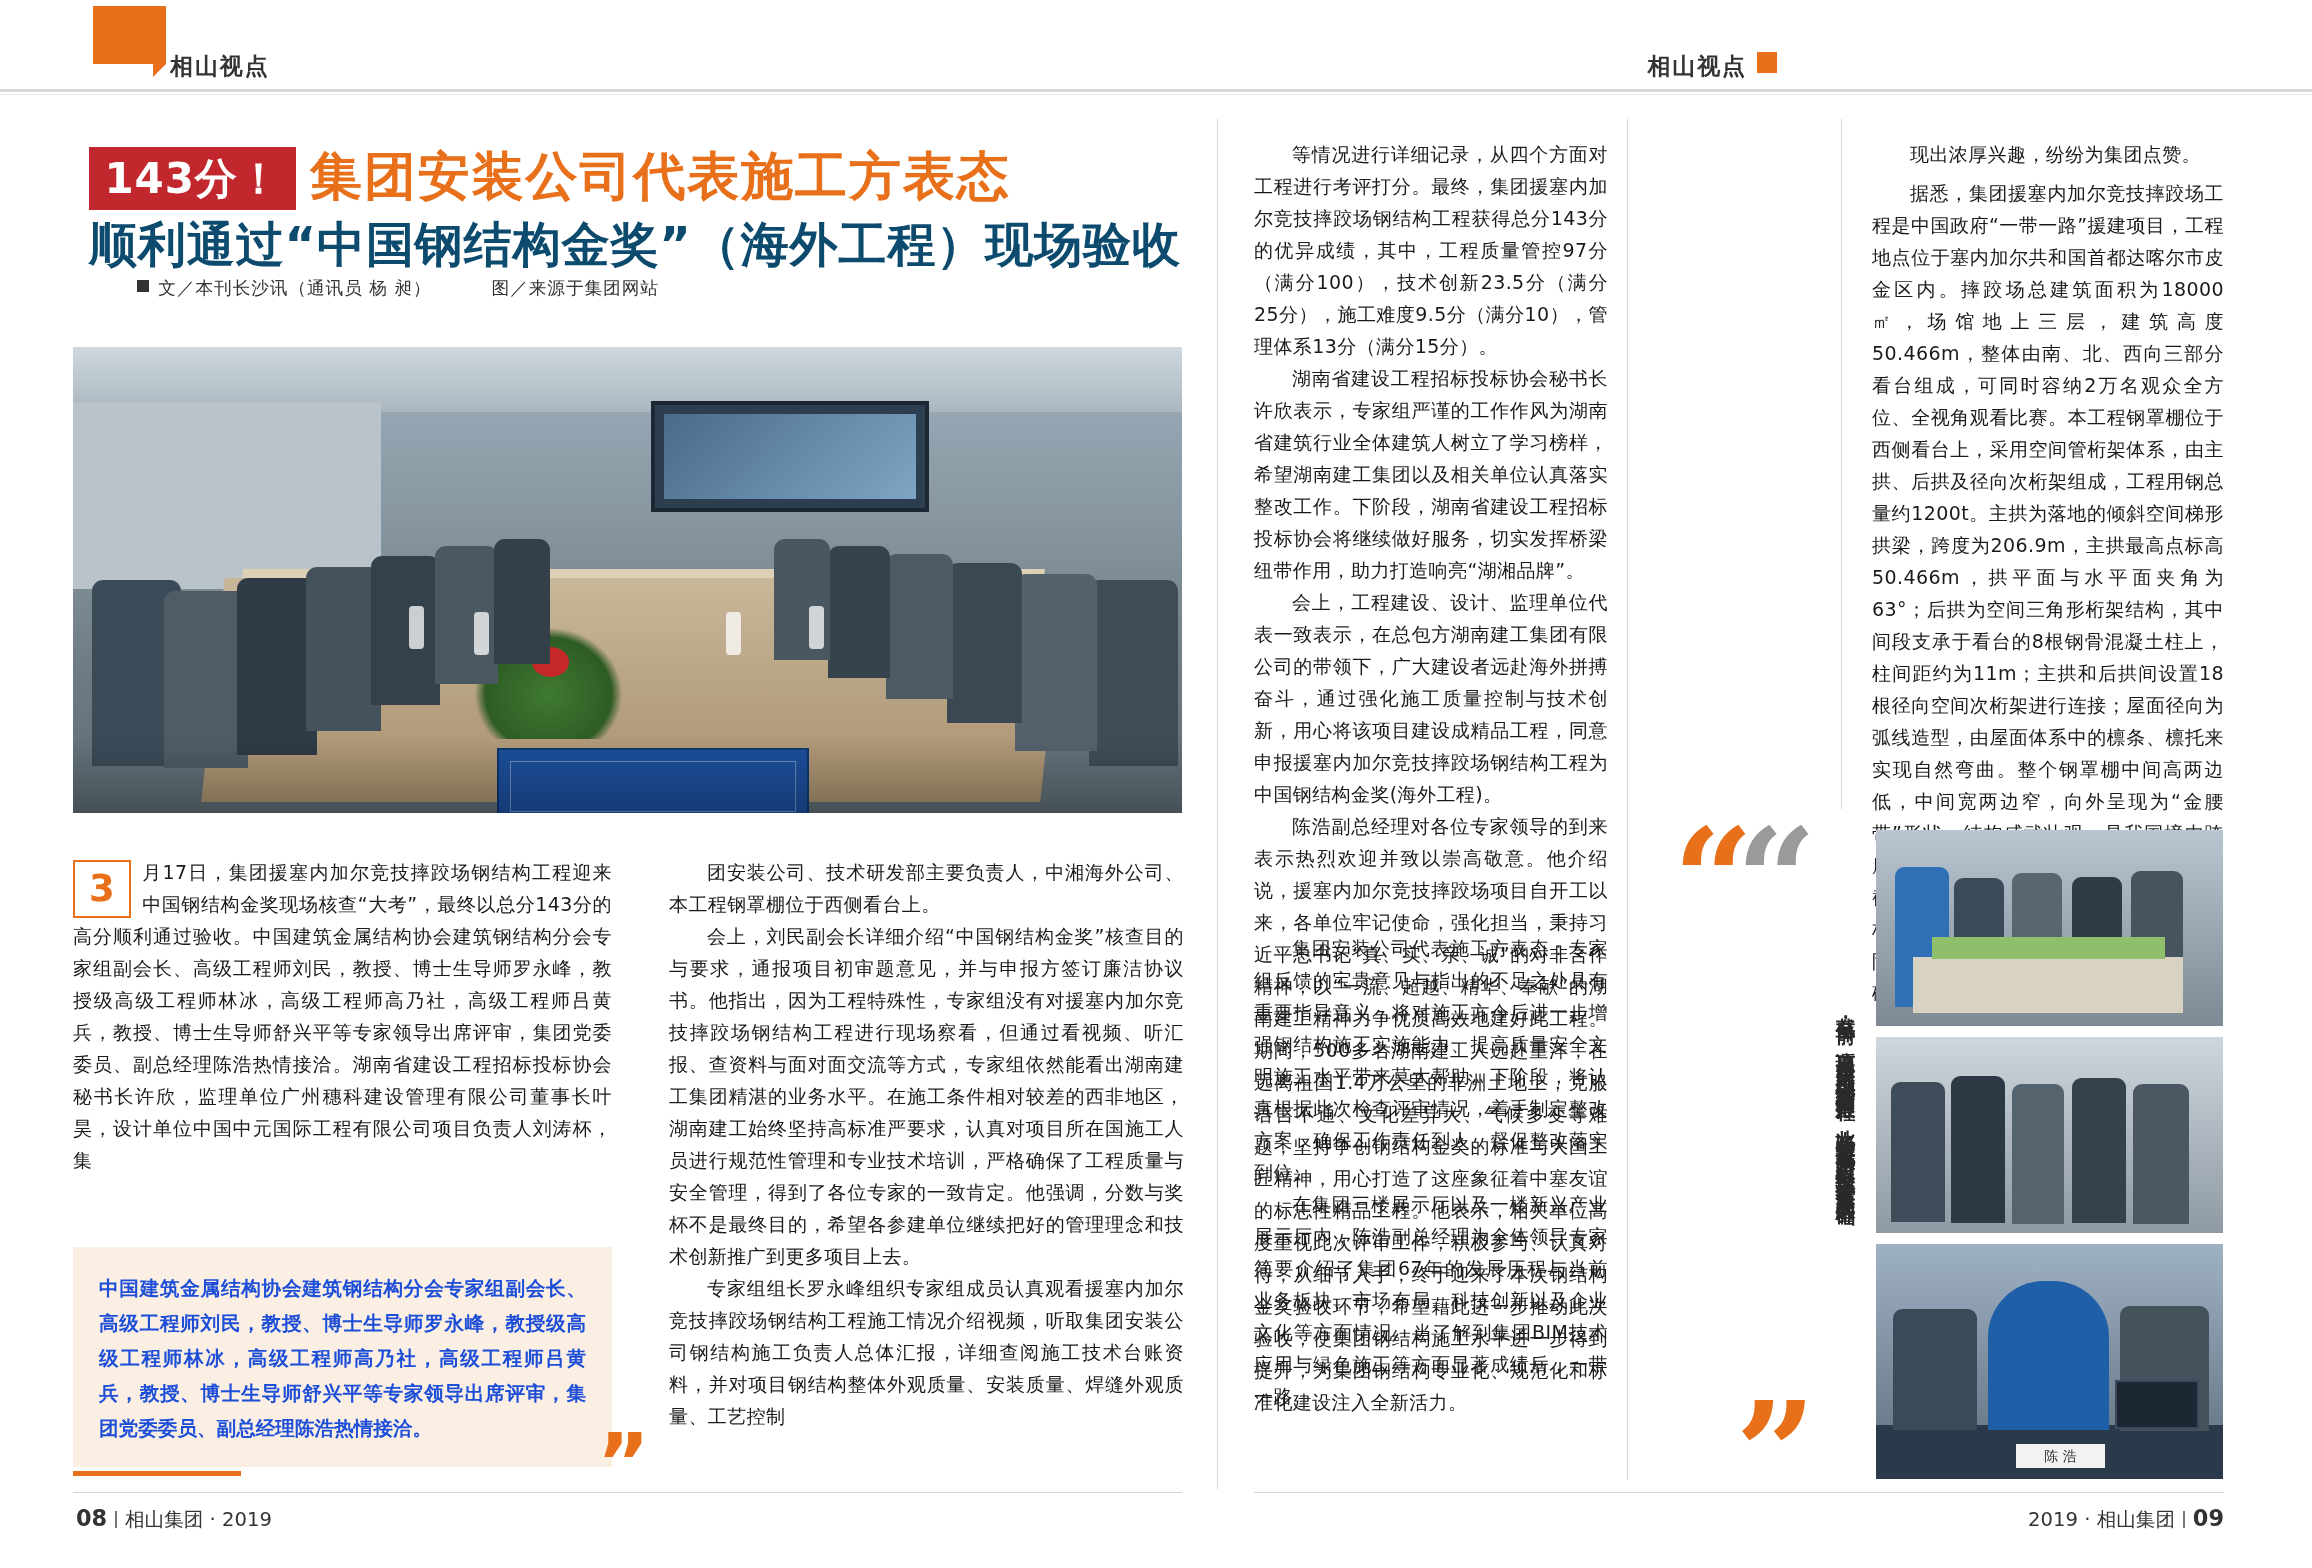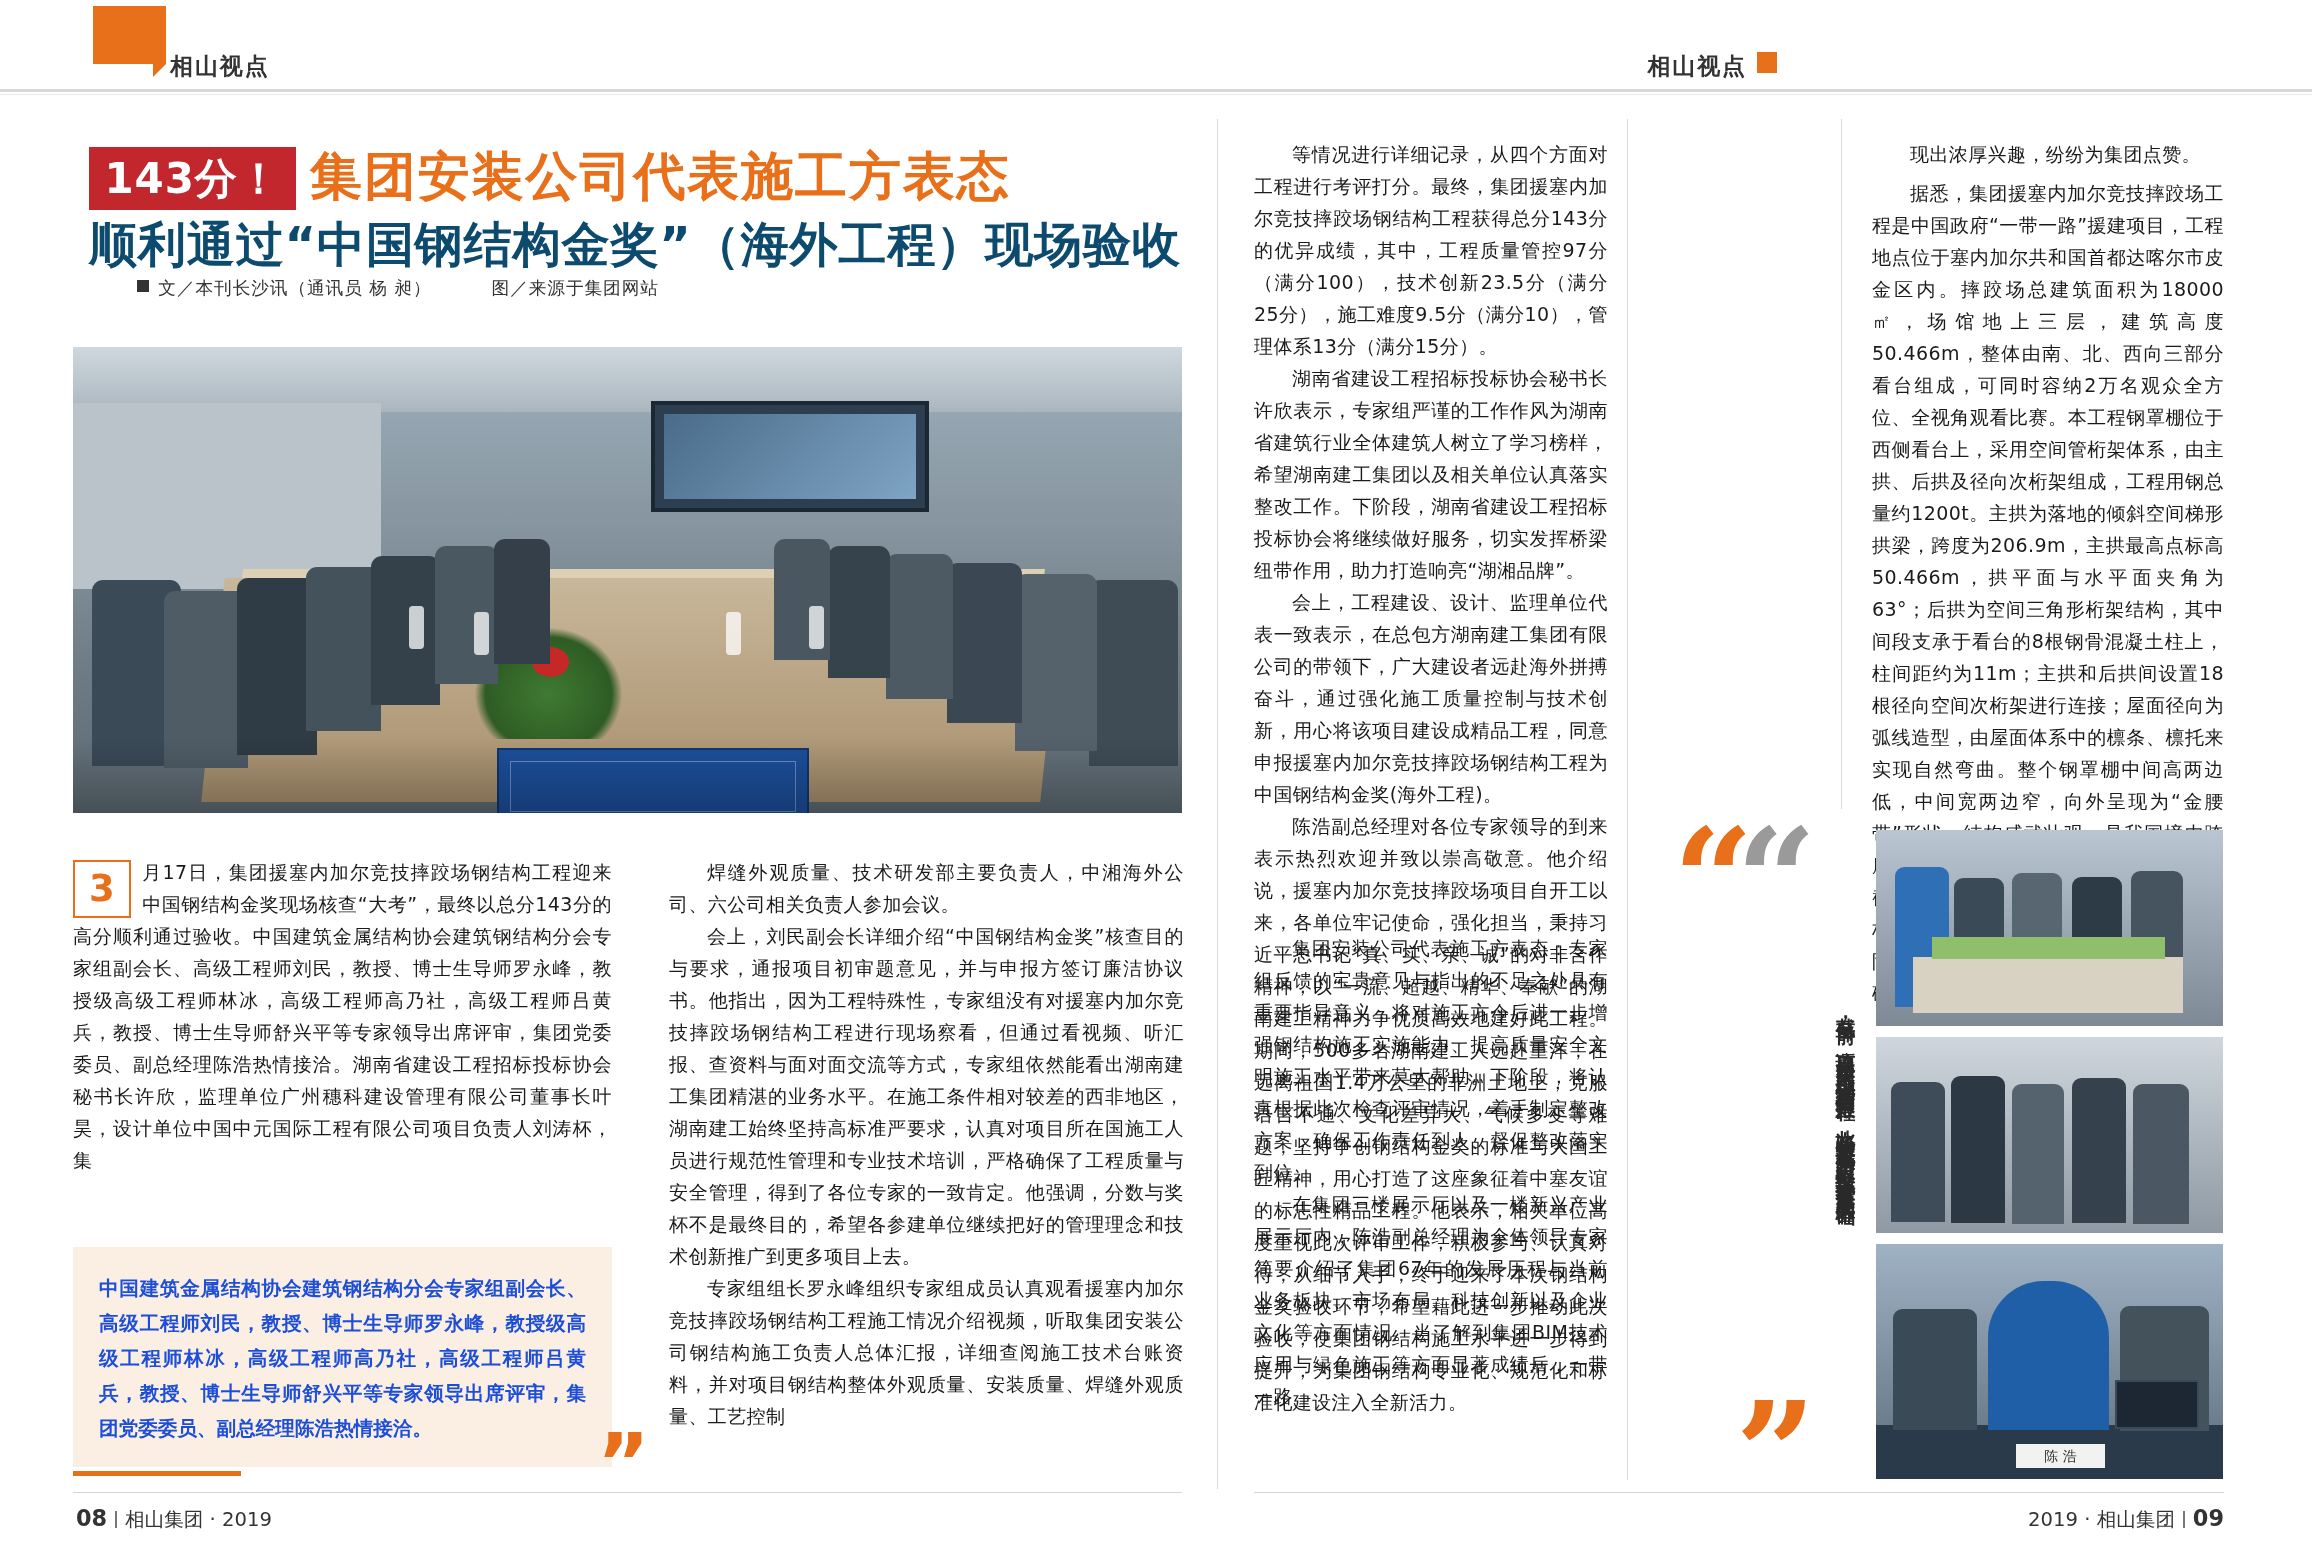--- a/index.html
+++ b/index.html
@@ -185,21 +185,21 @@
     <div class="pm-bottle" style="left:736px;top:259px;"></div>
     <div class="pm-shade"></div>
   </div>
 
   <div class="col lc1">
     <div class="dropcapbox">3</div>
     <p style="text-indent:0;">月17日，集团援塞内加尔竞技摔跤场钢结构工程迎来中国钢结构金奖现场核查“大考”，最终以总分143分的高分顺利通过验收。中国建筑金属结构协会建筑钢结构分会专家组副会长、高级工程师刘民，教授、博士生导师罗永峰，教授级高级工程师林冰，高级工程师高乃社，高级工程师吕黄兵，教授、博士生导师舒兴平等专家领导出席评审，集团党委委员、副总经理陈浩热情接洽。湖南省建设工程招标投标协会秘书长许欣，监理单位广州穗科建设管理有限公司董事长叶昊，设计单位中国中元国际工程有限公司项目负责人刘涛杯，集</p>
   </div>
 
   <div class="col lc2">
-    <p>焊缝外观质量、技术研发部主要负责人，中湘海外公司、六公司相关负责人参加会议。</p>
+    <p>团安装公司、技术研发部主要负责人，中湘海外公司、本工程钢罩棚位于西侧看台上。</p>
     <p>会上，刘民副会长详细介绍“中国钢结构金奖”核查目的与要求，通报项目初审题意见，并与申报方签订廉洁协议书。他指出，因为工程特殊性，专家组没有对援塞内加尔竞技摔跤场钢结构工程进行现场察看，但通过看视频、听汇报、查资料与面对面交流等方式，专家组依然能看出湖南建工集团精湛的业务水平。在施工条件相对较差的西非地区，湖南建工始终坚持高标准严要求，认真对项目所在国施工人员进行规范性管理和专业技术培训，严格确保了工程质量与安全管理，得到了各位专家的一致肯定。他强调，分数与奖杯不是最终目的，希望各参建单位继续把好的管理理念和技术创新推广到更多项目上去。</p>
     <p>专家组组长罗永峰组织专家组成员认真观看援塞内加尔竞技摔跤场钢结构工程施工情况介绍视频，听取集团安装公司钢结构施工负责人总体汇报，详细查阅施工技术台账资料，并对项目钢结构整体外观质量、安装质量、焊缝外观质量、工艺控制</p>
   </div>
 
   <div class="pullbox">中国建筑金属结构协会建筑钢结构分会专家组副会长、高级工程师刘民，教授、博士生导师罗永峰，教授级高级工程师林冰，高级工程师高乃社，高级工程师吕黄兵，教授、博士生导师舒兴平等专家领导出席评审，集团党委委员、副总经理陈浩热情接洽。</div>
   <div class="pull-underline"></div>
   <div class="pull-quote-mark">”</div>
 
   <div class="col rc1">
     <p>等情况进行详细记录，从四个方面对工程进行考评打分。最终，集团援塞内加尔竞技摔跤场钢结构工程获得总分143分的优异成绩，其中，工程质量管控97分（满分100），技术创新23.5分（满分25分），施工难度9.5分（满分10），管理体系13分（满分15分）。</p>

